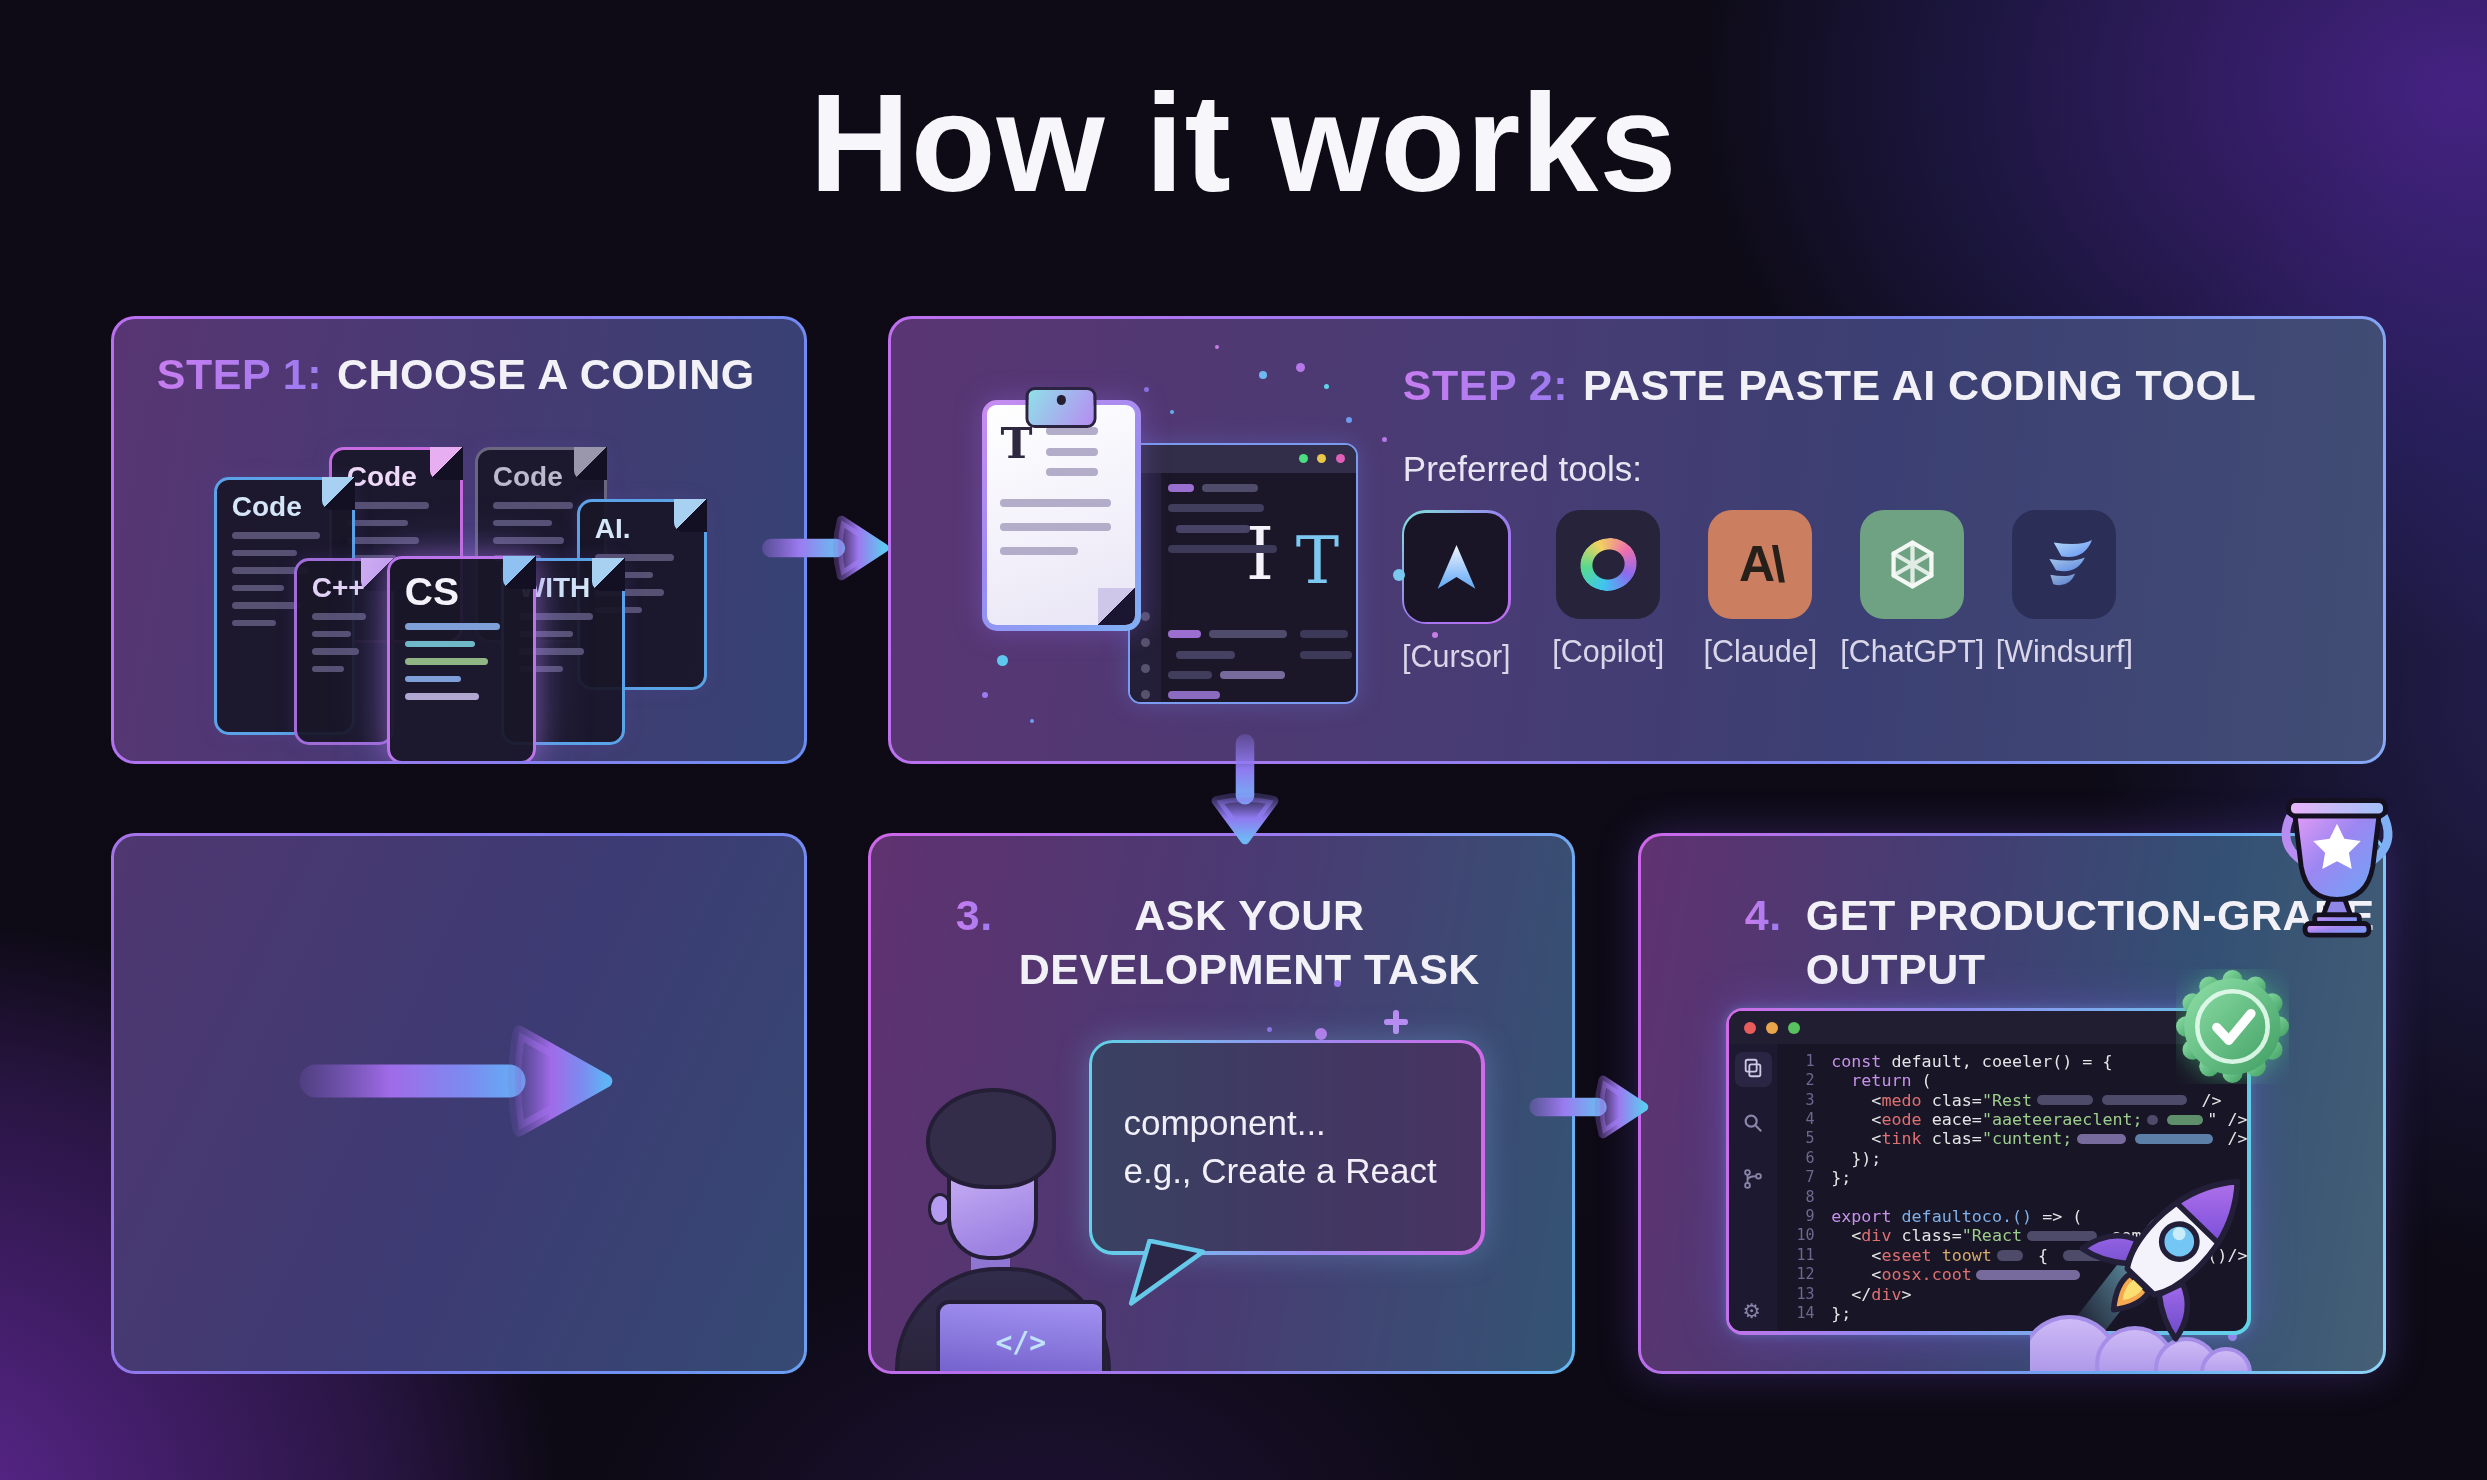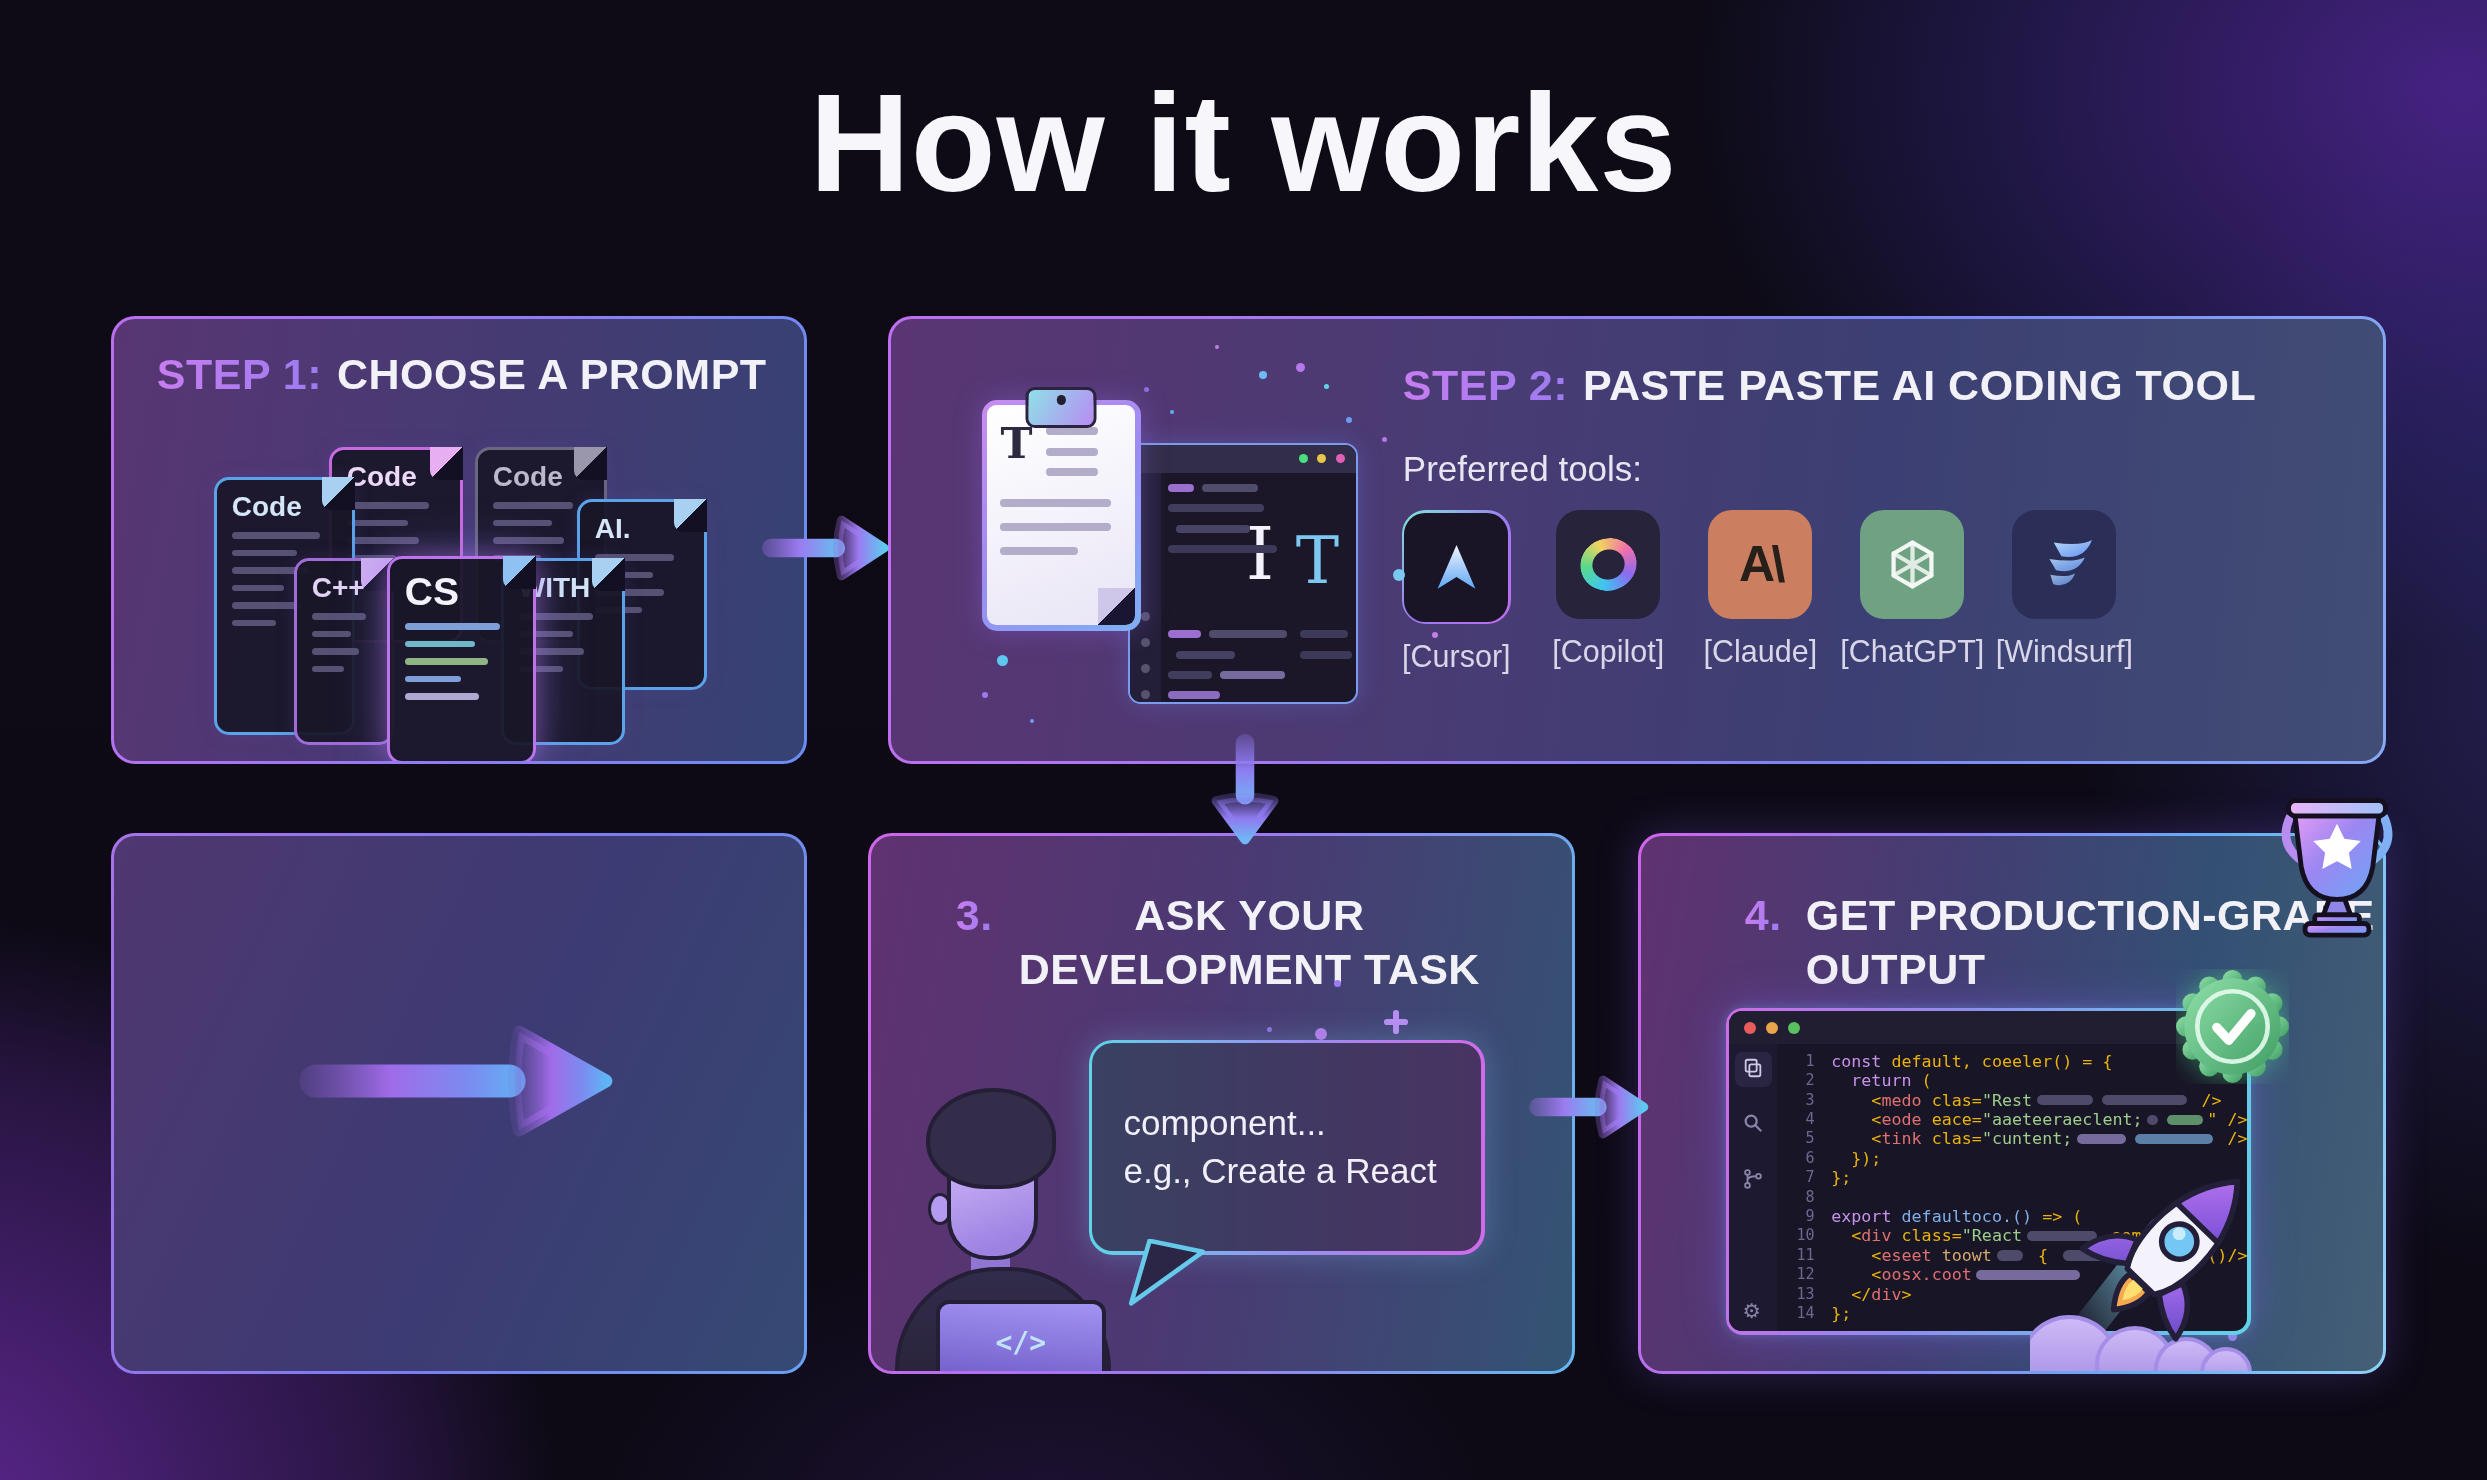--- a/index.html
+++ b/index.html
@@ -149,21 +149,21 @@
   .ed4-dot{position:absolute;top:11px;width:12px;height:12px;border-radius:50%;}
   .ed4-side{position:absolute;left:0;top:33px;bottom:0;width:48px;background:#1d1930;}
   .ed4-side .sic{position:absolute;left:13px;width:22px;height:22px;}
   .sic-active{position:absolute;left:5.6px;top:7.4px;width:37px;height:35px;border-radius:7.4px;background:#2a2542;}
   .code{position:absolute;left:48px;top:33px;right:0;bottom:0;padding-top:7.4px;
     font-family:"DejaVu Sans Mono",monospace;font-size:16.7px;line-height:19.4px;white-space:nowrap;}
   .cl{display:flex;align-items:center;height:19.4px;}
   .ln{display:inline-block;width:37px;text-align:right;margin-right:16.7px;color:#6e6890;font-size:15px;flex:none;}
   .cseg{display:inline;}
   .c-kw{color:#c792ea;} .c-tag{color:#e07070;} .c-str{color:#9ece8c;}
-  .c-plain{color:#eab308;} .c-fn{color:#7fb0e8;} .c-attr{color:#d7a96a;}
+  .c-plain{color:#e5e5e5;} .c-fn{color:#7fb0e8;} .c-attr{color:#d7a96a;}
   .cbar{display:inline-block;height:10.2px;border-radius:5.6px;margin:0 4.6px;vertical-align:middle;}
   .cb-slate{background:#4d4a6a;} .cb-green{background:#5f8f6a;}
   .cb-blue{background:#5b7fa6;} .cb-purple{background:#776b9e;}
   
   .cloudwrap{position:absolute;left:389px;top:470px;width:278px;height:65px;overflow:hidden;z-index:4;}
   .cloud{position:absolute;border-radius:50%;border:4.6px solid #a48ee8;
     background:linear-gradient(180deg,#cdbaf6,#9d86e2);}
   .trail{position:absolute;left:470px;top:368px;width:31px;height:148px;border-radius:15.7px;
     background:linear-gradient(200deg,rgba(140,230,250,.95),rgba(140,230,250,0));
     transform:rotate(38deg);z-index:3;}
@@ -172,21 +172,21 @@
 <body>
 
 <div id="canvas">
 
   <div id="title" class="abs">How it works</div>
 
   <div id="p1" class="panel">
     <div class="panel-inner">
       <div class="shead" style="left:43px;top:30px;">
         <span class="snum">STEP 1:</span>
-        <span class="stext">CHOOSE A PROMPT</span>
+        <span class="stext">CHOOSE A CODING</span>
       </div>
       <div id="docs">
           <div class="doc d1 t-blue">
             <span class="doc-label">Code</span>
             <div class="doc-lines">
               <i style="width: 84%;"></i>
               <i style="width: 62%;"></i>
               <i style="width: 74%;"></i>
               <i style="width: 50%;"></i>
               <i style="width: 66%;"></i>

